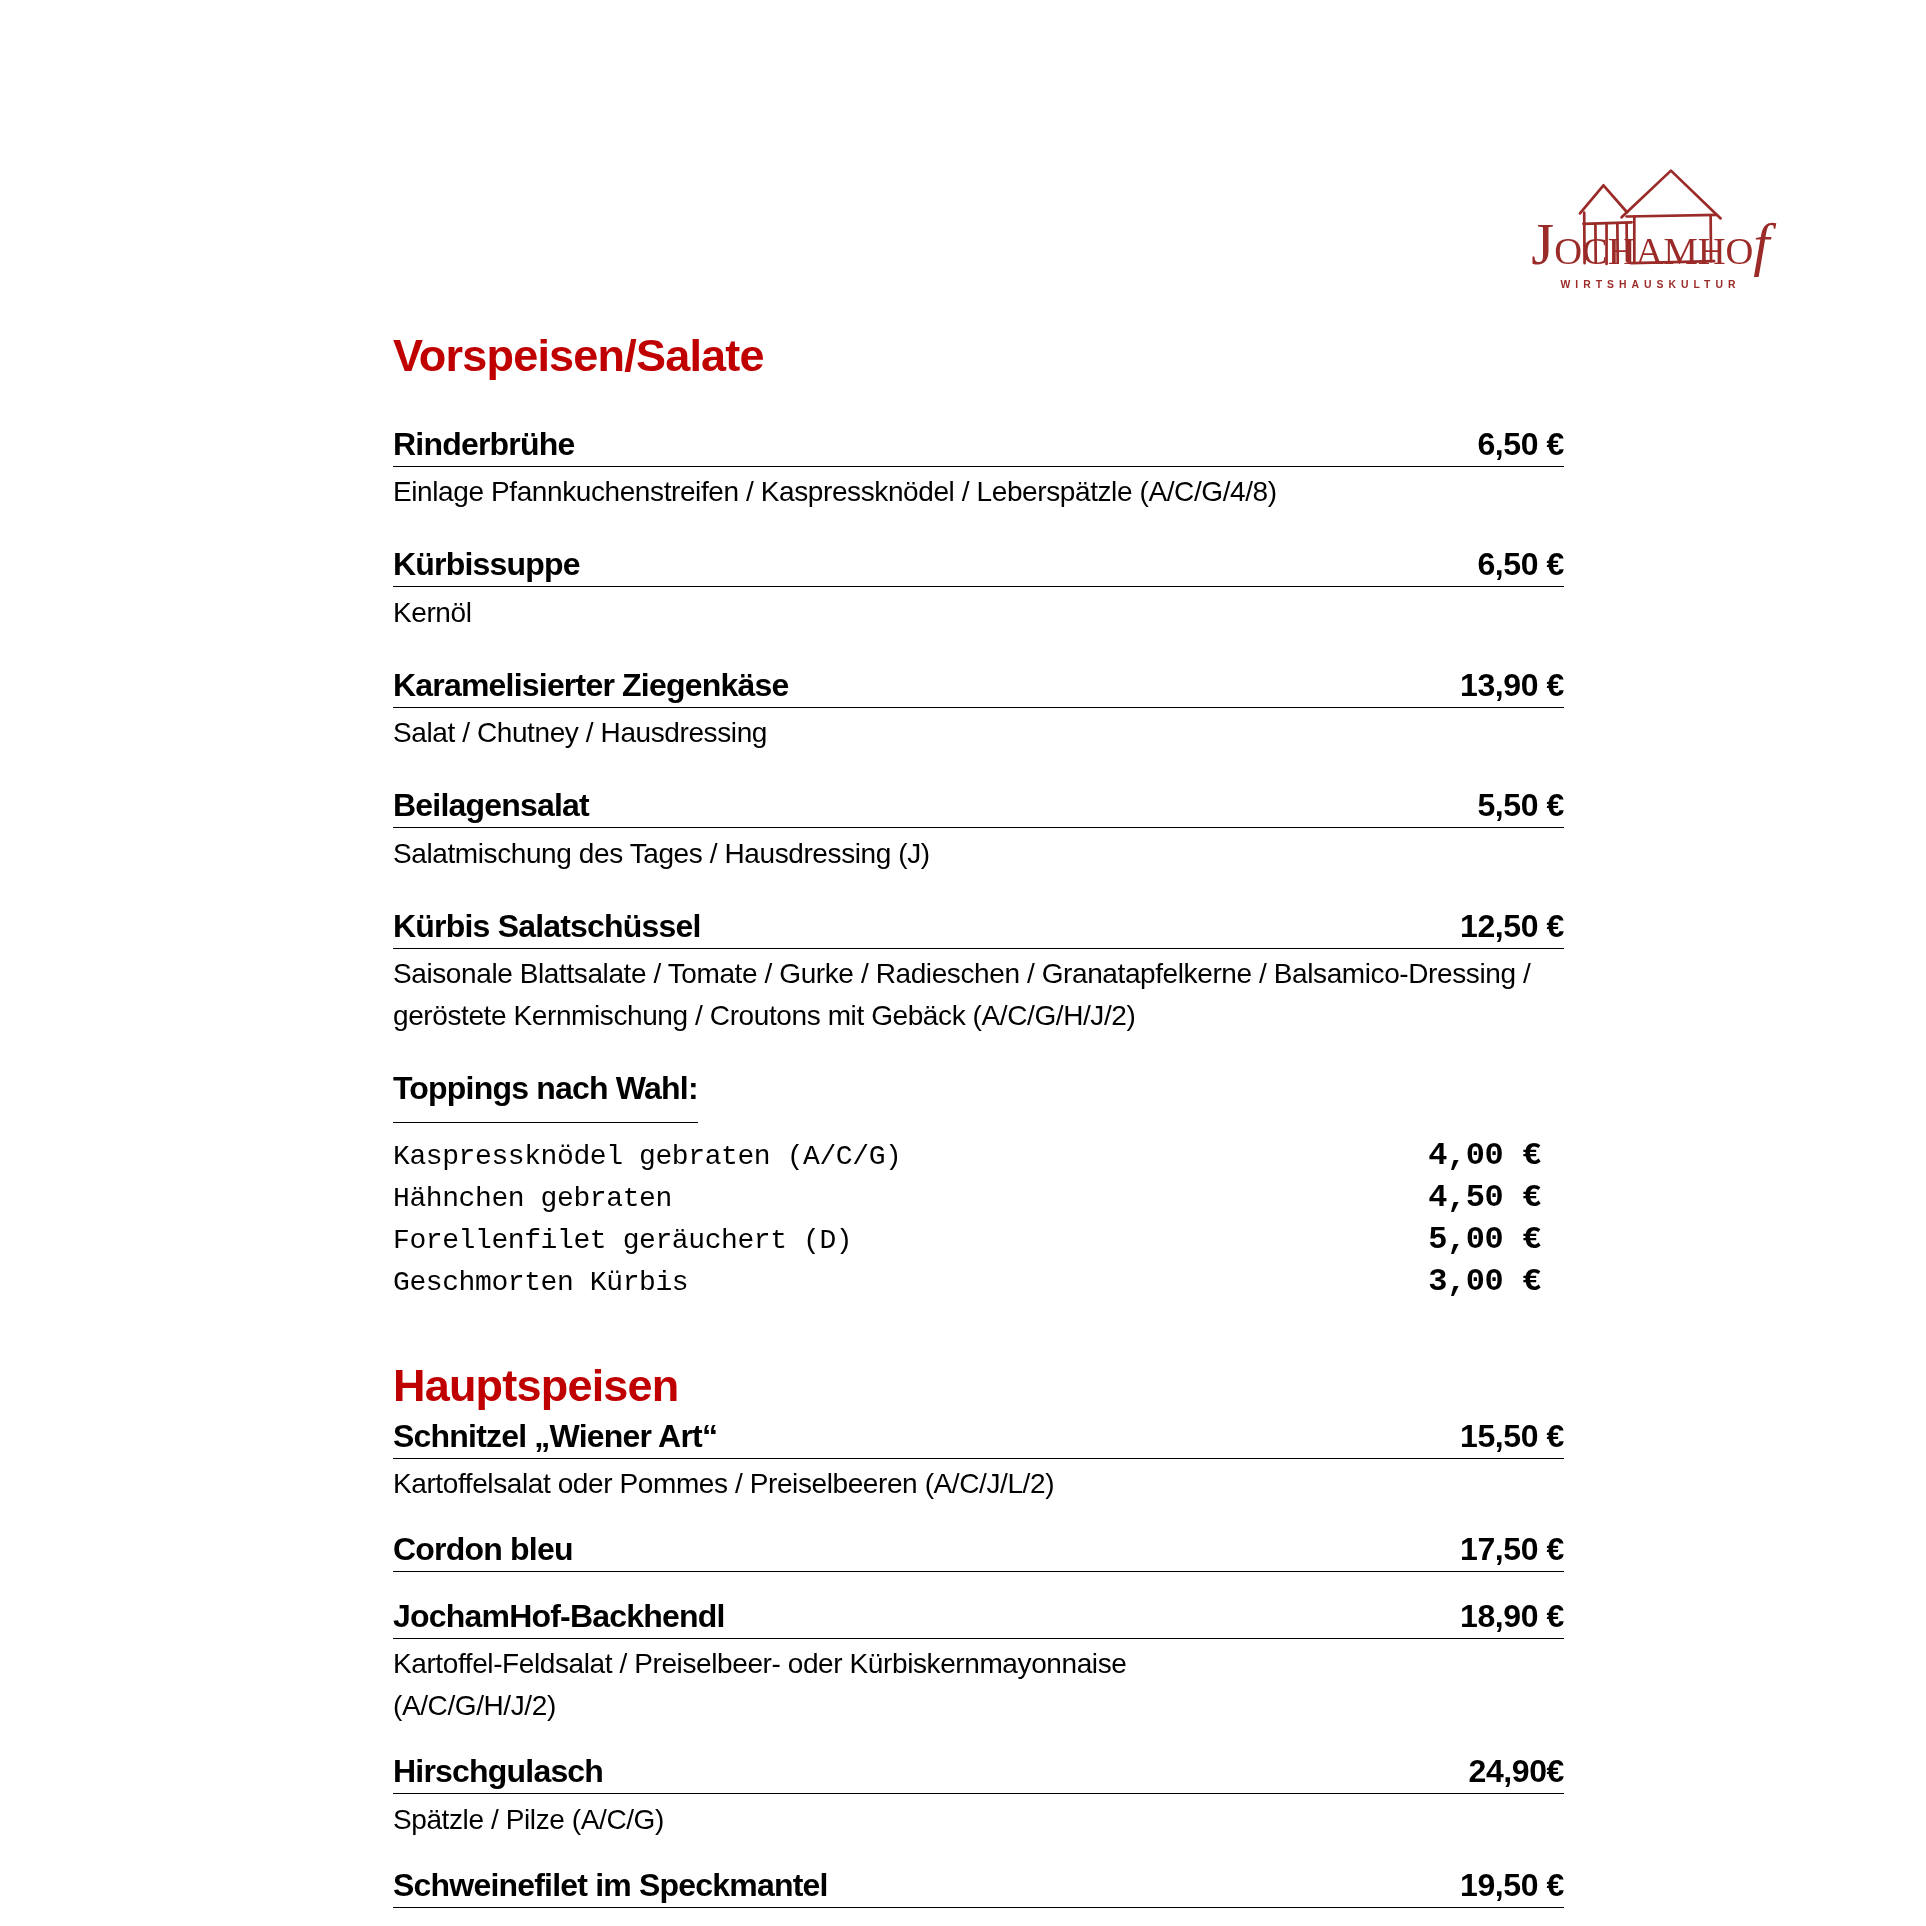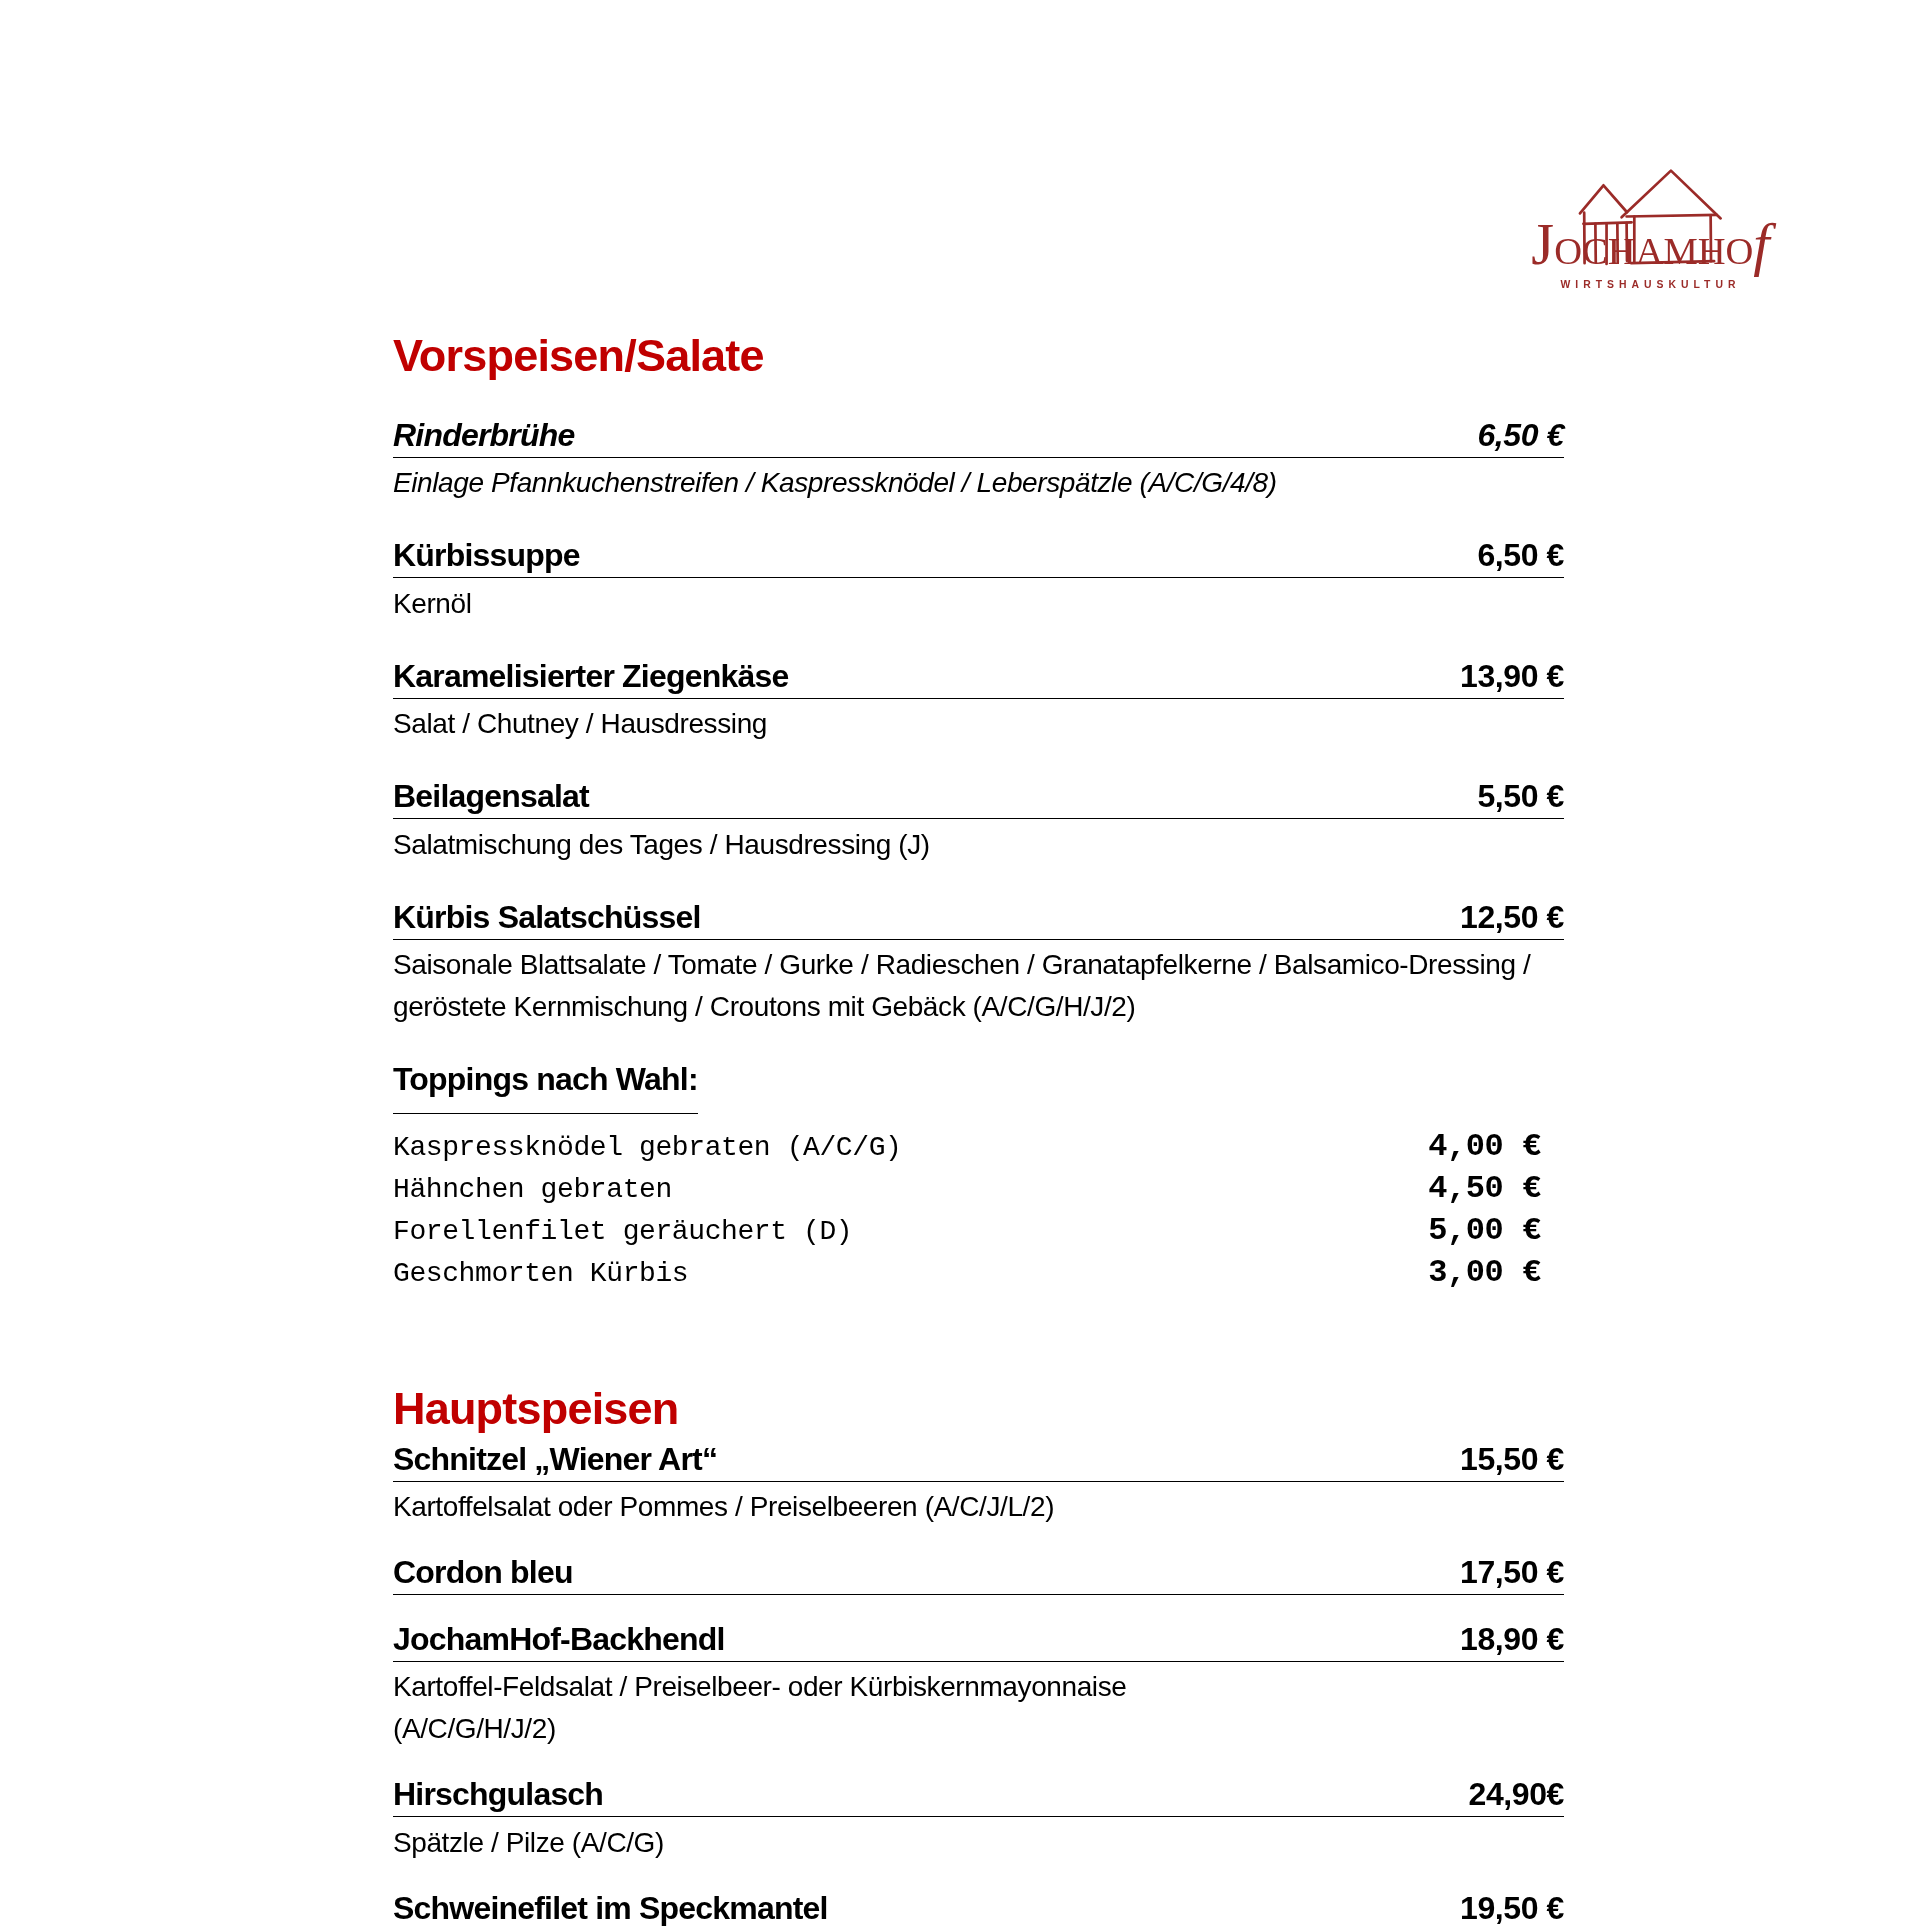--- a/index.html
+++ b/index.html
@@ -17,24 +17,24 @@
   .logo svg { display: block; width: 100%; height: 100%; }
 
   
   .content { position: absolute; left: 393px; top: 0; width: 1171px; }
 
   .section-title {
     font-size: 45px; font-weight: bold; line-height: 57px;
     letter-spacing: -0.8px; color: var(--heading-color, #C00000);
   }
   .section-title.first  { margin-top: 327px; }
-  .section-title.second { margin-top: 86px; }
+  .section-title.second { margin-top: 54px; }
 
   .sec-items.sec-0 .item { margin-top: 34px; }
-  .sec-items.sec-0 .item:first-child { margin-top: 34px; font-style: italic; }
+  .sec-items.sec-0 .item:first-child { margin-top: 43px; }
   .sec-items.sec-1 .item { margin-top: 27px; }
   .sec-items.sec-1 .item:first-child { margin-top: 4.6px; }
 
   .item-row {
     display: flex; justify-content: space-between; align-items: baseline;
     border-bottom: 1.5px solid #000; padding-bottom: 3.9px;
   }
   .item-name  { font-size: 32px; font-weight: bold; line-height: 35px; letter-spacing: -0.8px; white-space: nowrap; }
   .item-price { font-size: 32px; font-weight: bold; line-height: 35px; letter-spacing: -0.4px; white-space: nowrap; }
 

